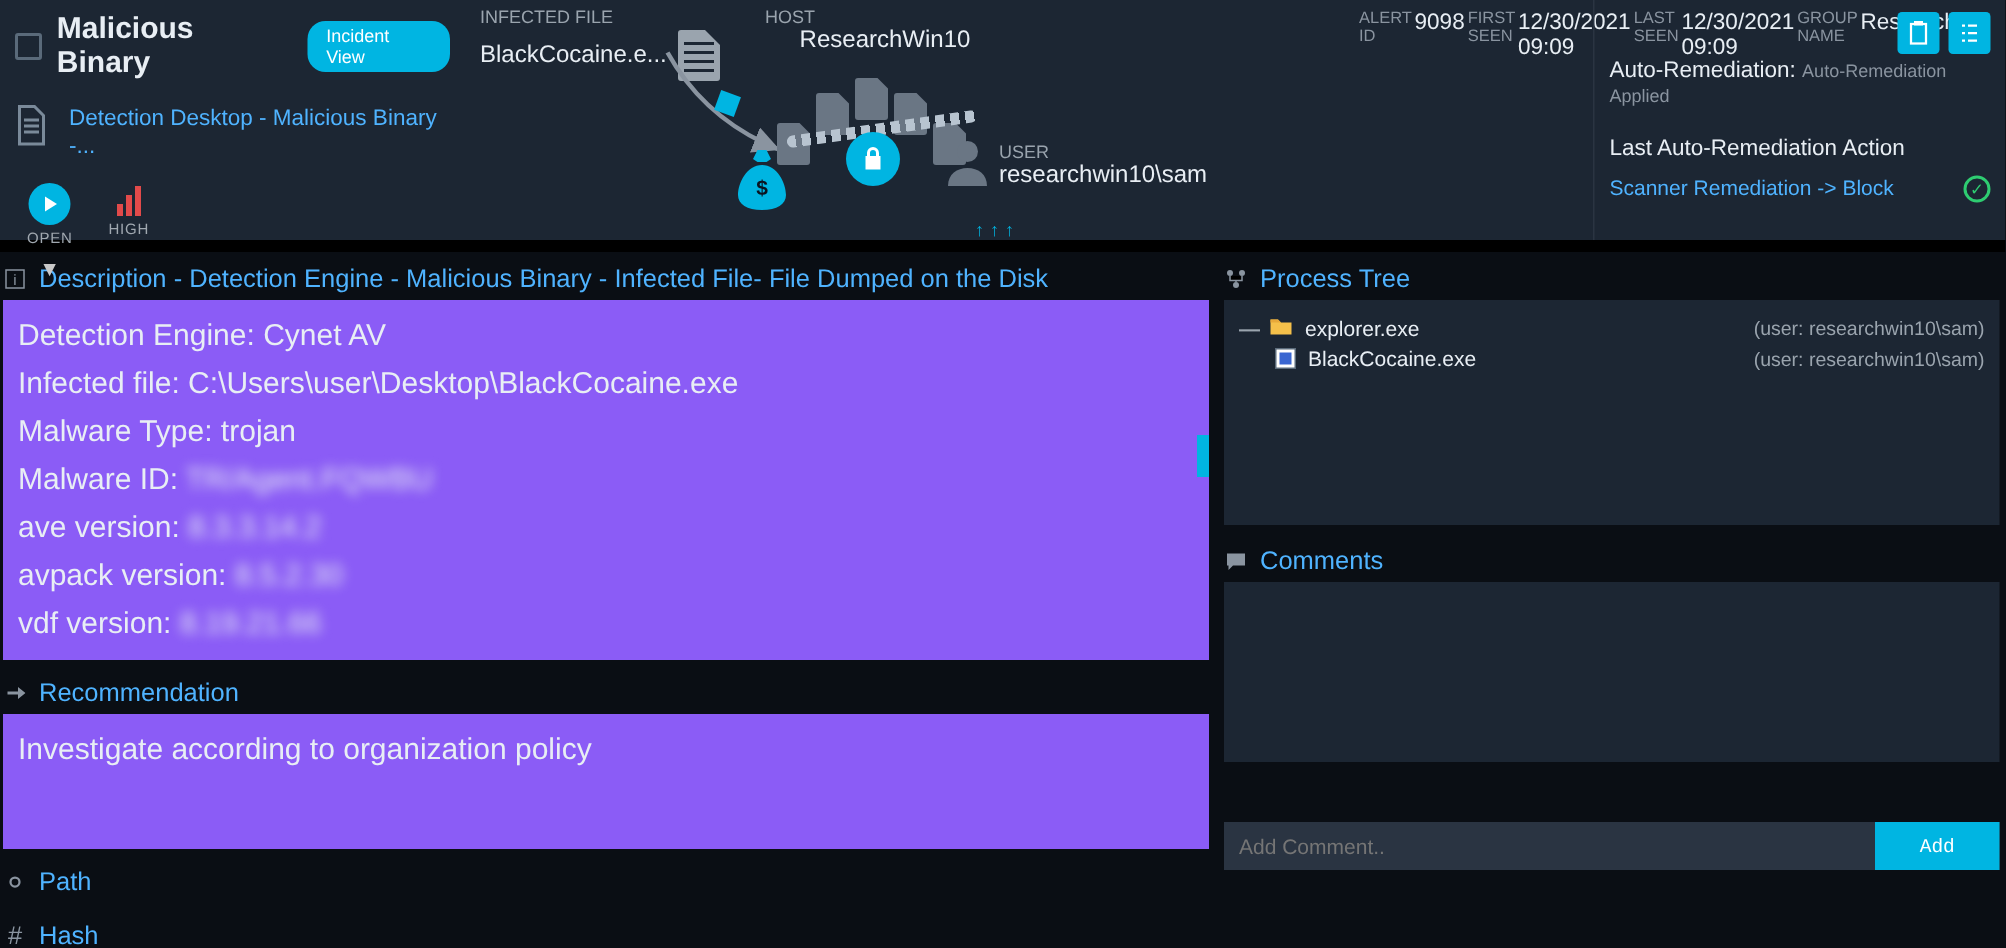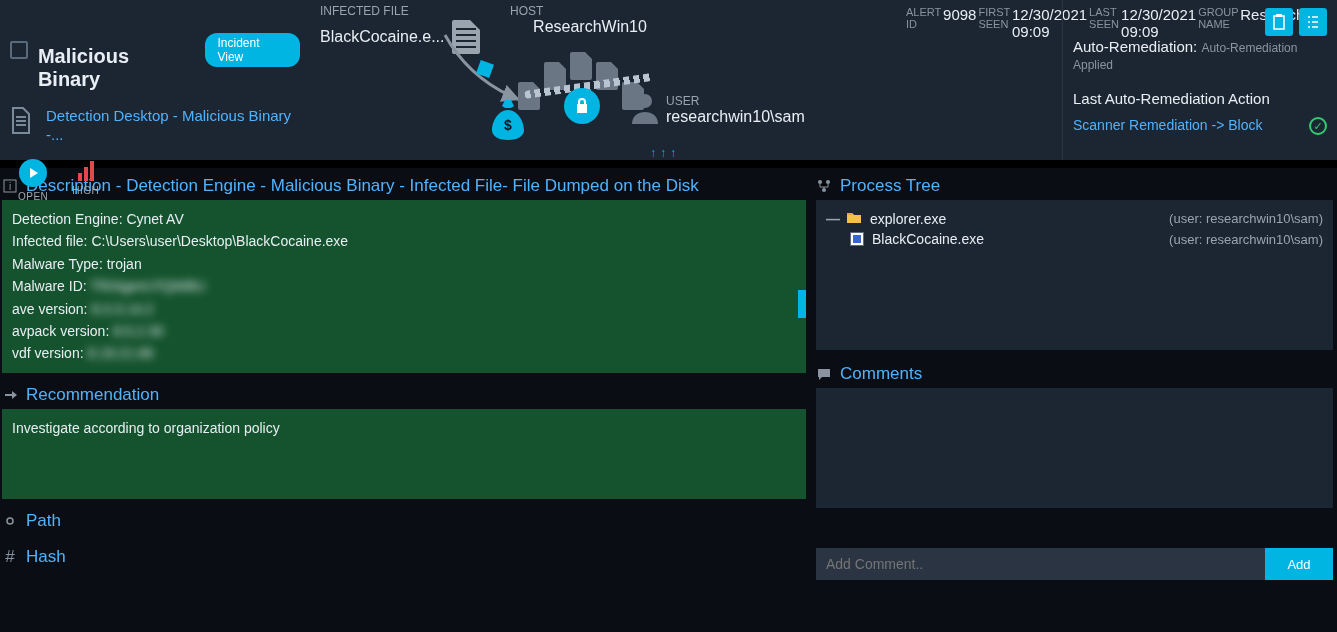--- a/index.html
+++ b/index.html
@@ -36,21 +36,20 @@
   width: 18px;
   height: 18px;
   border: 2px solid #5a6a7a;
   border-radius: 2px;
   cursor: pointer;
 }
 .title {
   font-size: 20px;
   font-weight: 600;
   color: #e8eef4;
-  margin-top: 37px;
 }
 .badge {
   background: #00b5e2;
   color: #fff;
   font-size: 12px;
   padding: 3px 12px;
   border-radius: 12px;
   cursor: pointer;
 }
 .sub-row {
@@ -181,24 +180,24 @@
 }
 
 .panel { margin-bottom:10px; }
 .panel-head {
   display:flex; align-items:center; gap:8px;
   color:#4fb3ff; font-size:17px; font-weight:500;
   padding: 2px 0 4px 0;
 }
 .panel-head-icon { color:#8a94a0; width:16px; display:flex; justify-content:center; }
 .panel-body {
-  background:#14532d;
+  background:#8b5cf6;
   padding:8px 10px;
   color:#e8eef4;
-  font-size:14px;
+  font-size:20px;
   line-height:1.6;
   position:relative;
 }
 .panel-body .blur { filter: blur(4px); color:#e8eef4; }
 .scroll-thumb { position:absolute; right:0; top:90px; width:8px; height:28px; background:#00b5e2; }
 
 
 .ptree-body { background:#1c2633; padding:8px 6px; height:150px; }
 .ptree-row {
   display:flex; align-items:center; gap:8px; padding:2px 4px;
@@ -212,22 +211,22 @@
 .exe-icon::after { content:''; width:8px; height:8px; background:#3a66d1; }
 
 
 .comments-body { background:#1c2633; height:120px; }
 .comments-footer { background:#2a3442; display:flex; align-items:stretch;margin-top:40px; }
 .comment-input {
   flex:1; background:#2a3442; border:none; color:#c8c8c8; padding:8px 10px; font-size:14px;
   outline:none;
 }
 .add-btn {
-  width:68px; background:#00b5e2; color:#fff; font-size:13px;
-  display:flex; align-items:center; justify-content:center; cursor:pointer;
+  width:83px; background:#00b5e2; color:#fff; font-size:13px;
+  display:flex; align-items:center; justify-content:center; cursor:pointer;font-family:Liberation Mono, monospace;
 }
 </style>
 </head>
 <body>
 
 <div class="header">
 
   <div class="header-left">
     <div class="title-row">
       <div class="checkbox"></div>

